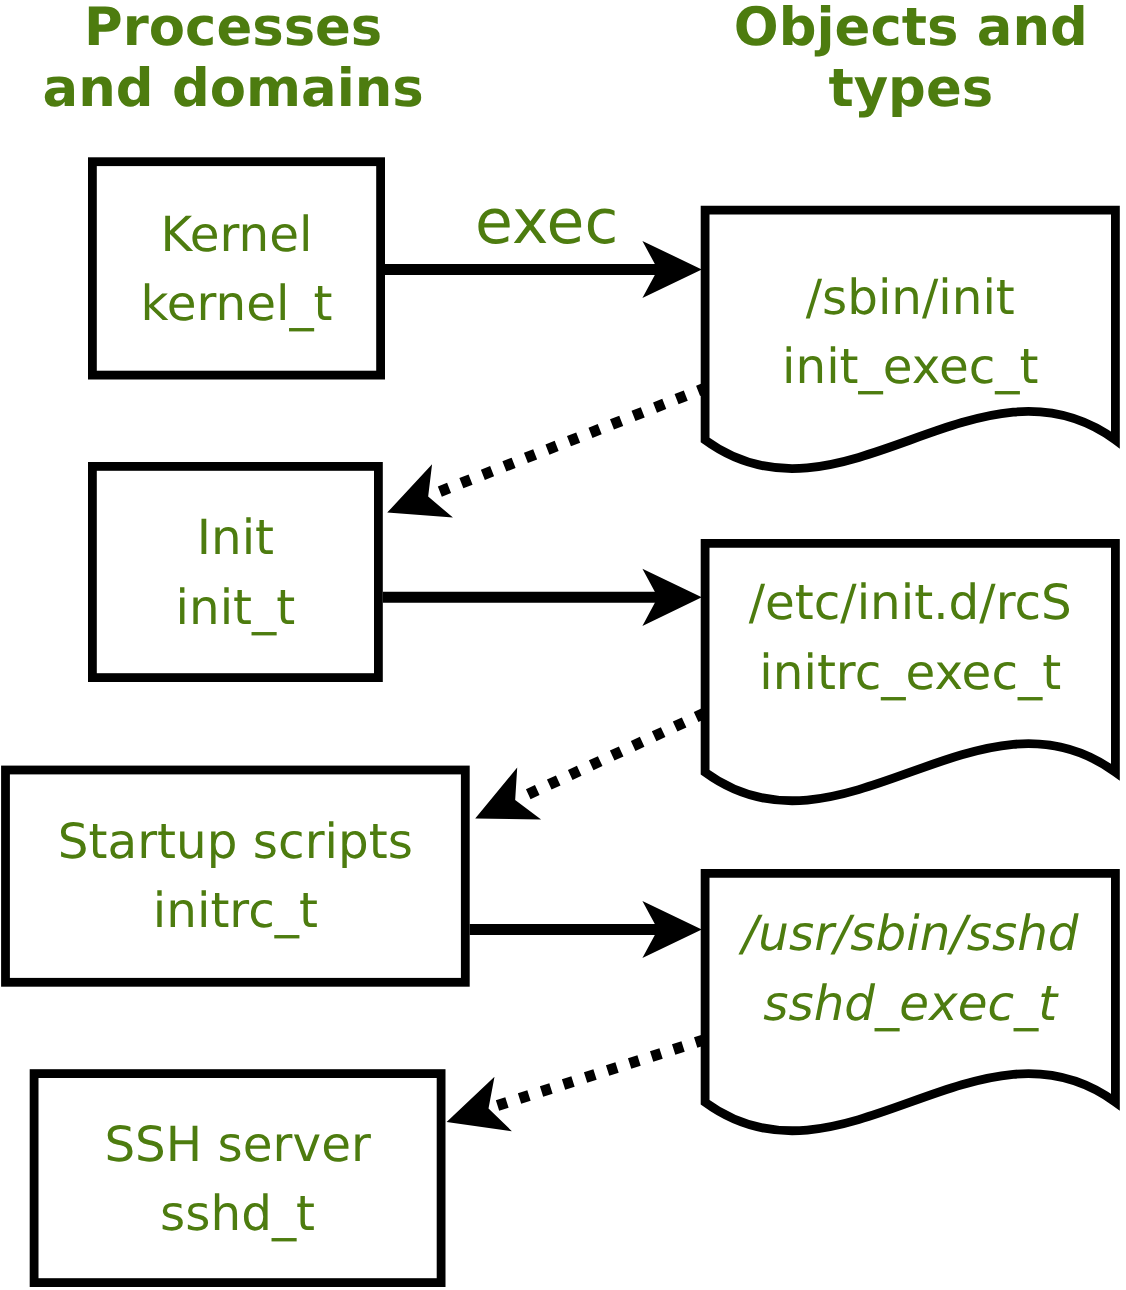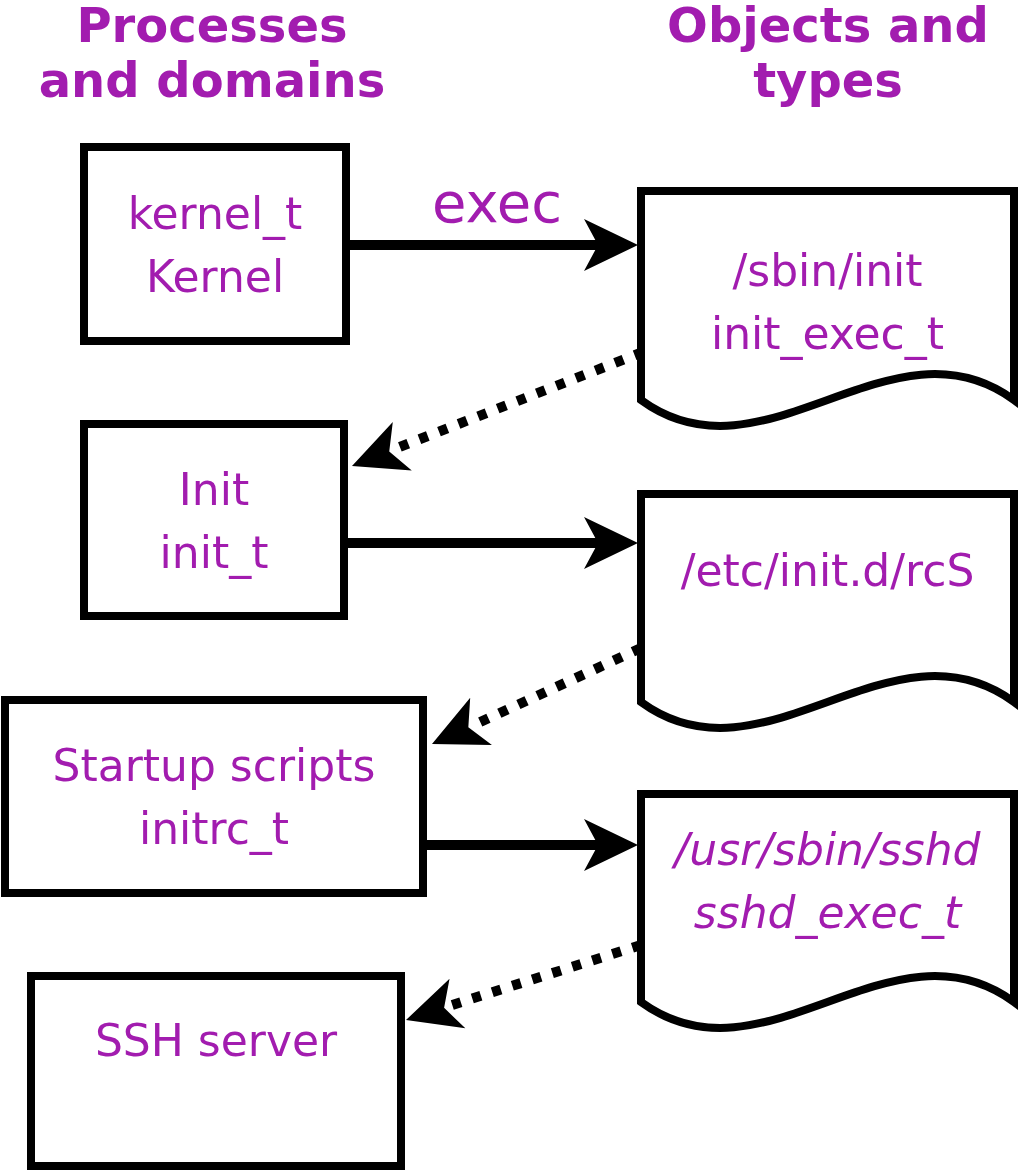--- a/index.html
+++ b/index.html
@@ -6,21 +6,21 @@
     margin: 0;
     padding: 0;
     background: #ffffff;
   }
   .canvas {
     position: relative;
     width: 1024px;
     height: 1173px;
     background: #ffffff;
     font-family: "DejaVu Sans", "Liberation Sans", sans-serif;
-    color: #a21caf;
+    color: #4d7c0f;
     overflow: hidden;
   }
   .canvas svg {
     position: absolute;
     left: 0;
     top: 0;
   }
   .label {
     position: absolute;
     text-align: center;
@@ -91,40 +91,42 @@
   <div class="label hdr" style="left:638px; top:-2px; width:380px;">
     <div>Objects and</div>
     <div>types</div>
   </div>
 
   <div class="label arrowlabel" style="left:417px; top:181px; width:160px;">
     <span>exec</span>
   </div>
 
   <div class="label boxlabel" style="left:84px; top:182px; width:262px;">
+    <div>Kernel</div>
     <div>kernel_t</div>
-    <div>Kernel</div>
   </div>
   <div class="label boxlabel" style="left:84px; top:458px; width:260px;">
     <div>Init</div>
     <div>init_t</div>
   </div>
   <div class="label boxlabel" style="left:5px; top:734px; width:418px;">
     <div>Startup scripts</div>
     <div>initrc_t</div>
   </div>
   <div class="label boxlabel" style="left:31px; top:1009px; width:370px;text-align:center;">
     <div>SSH server</div>
+    <div>sshd_t</div>
   </div>
 
   <div class="label boxlabel" style="left:641px; top:215px; width:373px;margin-top:24px;">
     <div>/sbin/init</div>
     <div>init_exec_t</div>
   </div>
-  <div class="label boxlabel" style="left:641px; top:539px; width:373px;">
+  <div class="label boxlabel" style="left:641px; top:517px; width:373px;">
     <div>/etc/init.d/rcS</div>
+    <div>initrc_exec_t</div>
   </div>
   <div class="label boxlabel" style="left:641px; top:818px; width:373px;font-style:italic;">
     <div>/usr/sbin/sshd</div>
     <div>sshd_exec_t</div>
   </div>
 
 </div>
 
 </body></html>

